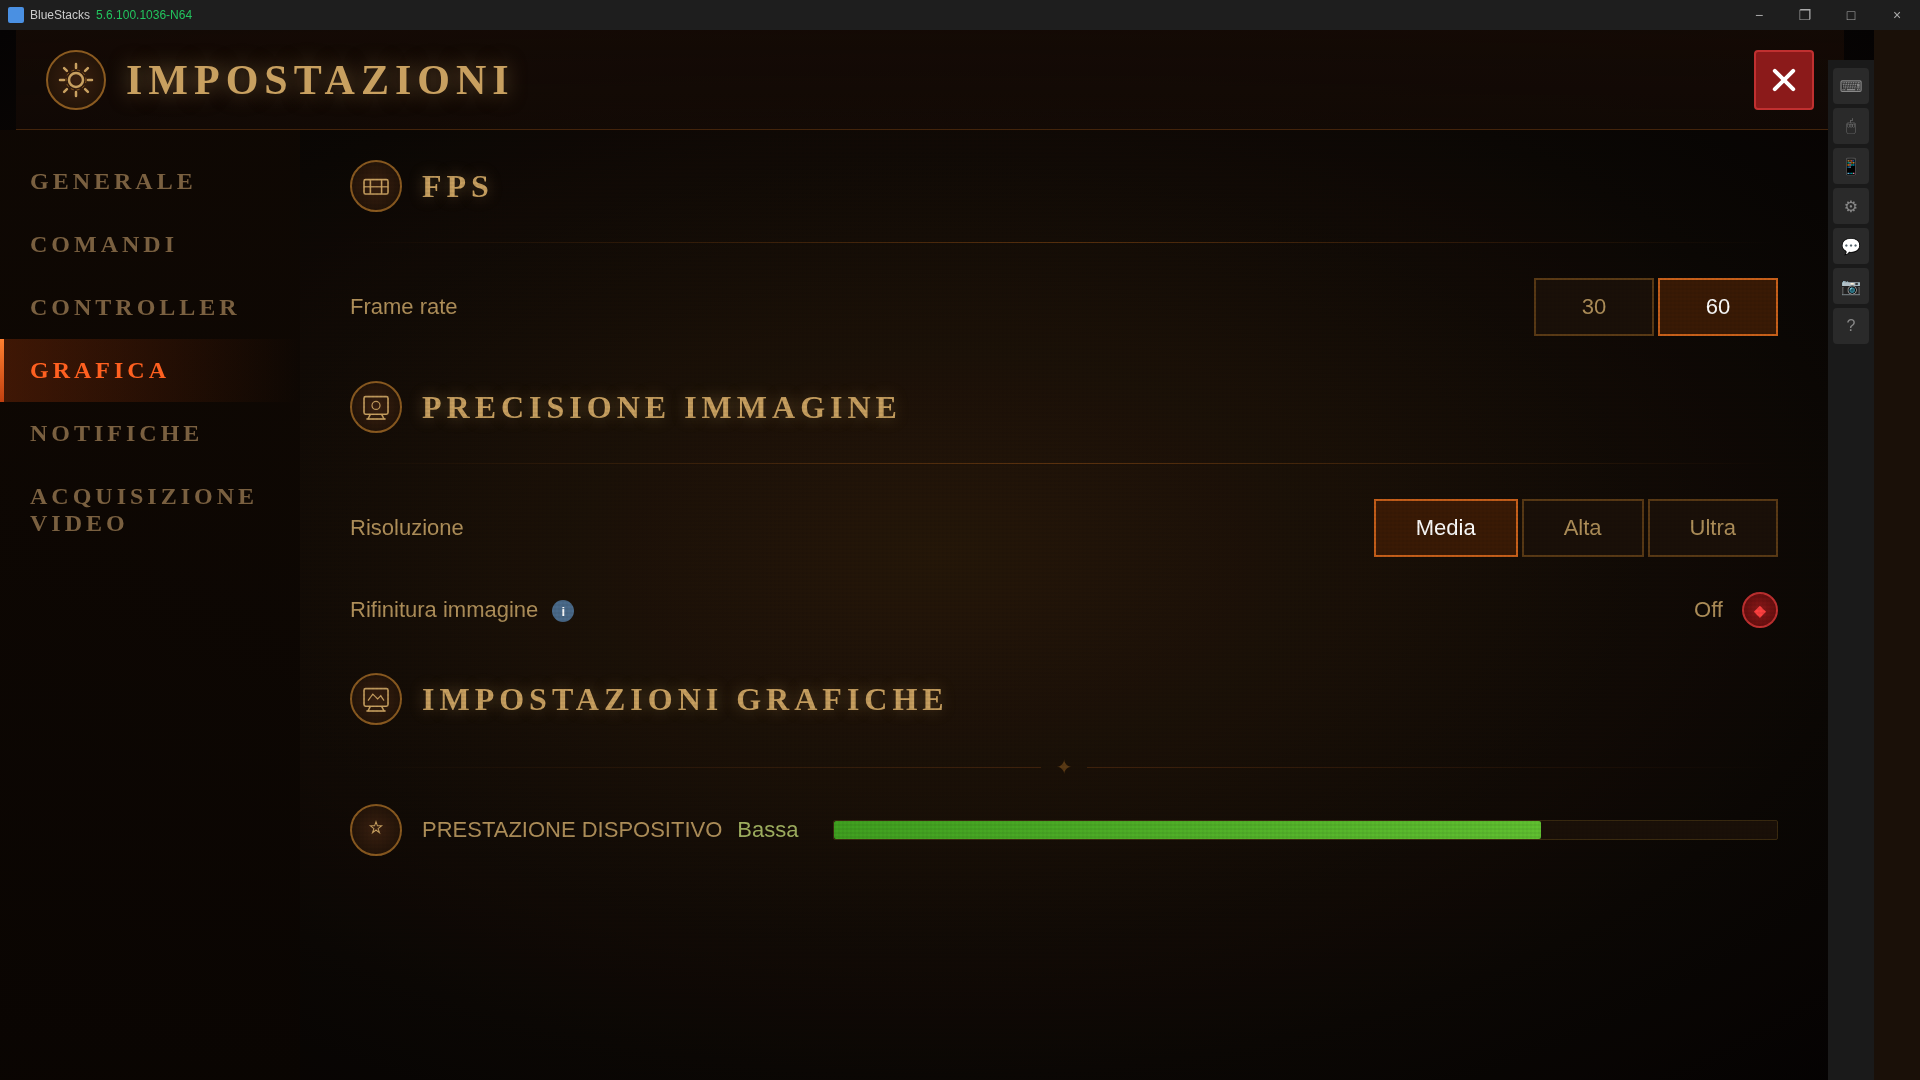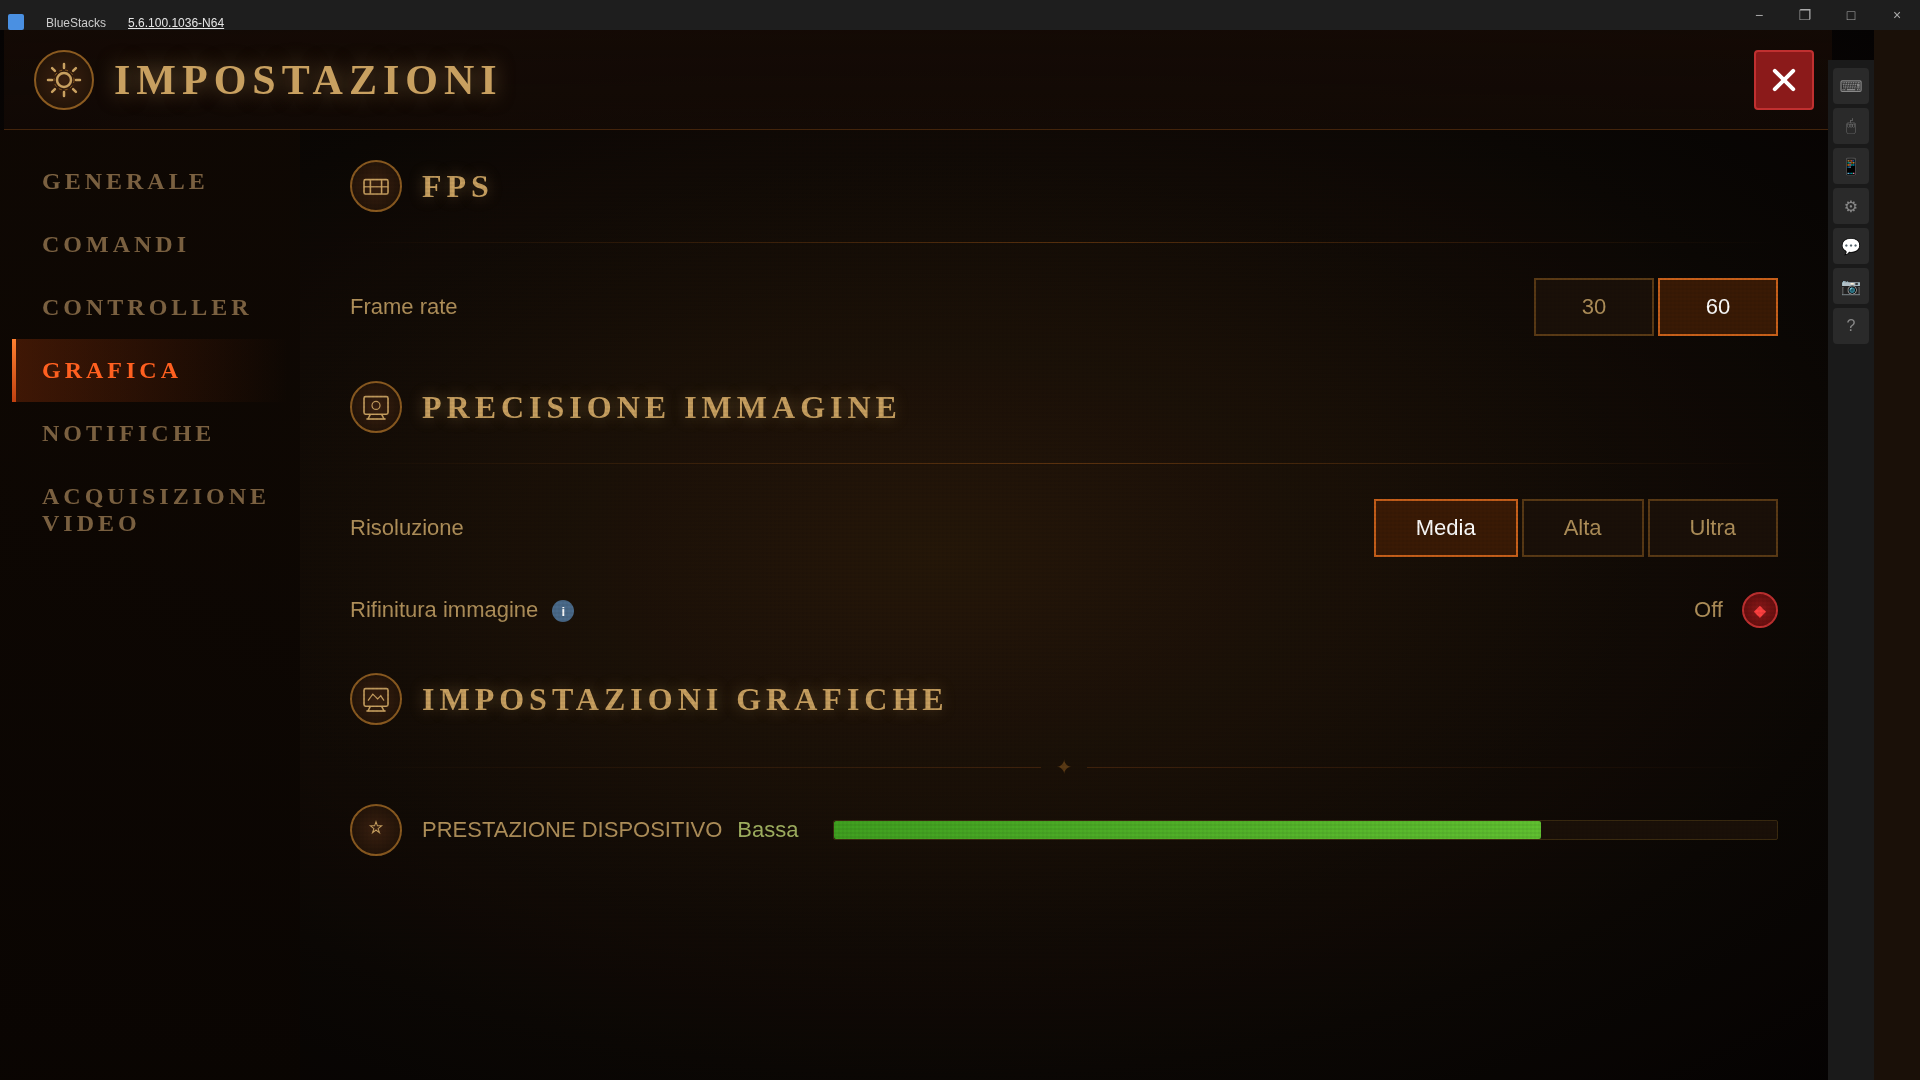--- a/index.html
+++ b/index.html
@@ -10,25 +10,24 @@
       background: #1a1008;
       font-family: 'Segoe UI', Arial, sans-serif;
     }
 
     
     .titlebar {
       width: 100%;
       height: 30px;
       background: #1e1e1e;
       display: flex;
-      align-items: flex-end;
+      align-items: center;
       padding: 0 8px;
       position: relative;
       z-index: 100;
-      gap: 16px;
     }
     .titlebar-icon {
       width: 16px; height: 16px;
       background: #4a90e2;
       border-radius: 2px;
       margin-right: 6px;
     }
     .titlebar-title {
       color: #ccc;
       font-size: 12px;
@@ -93,21 +92,21 @@
       background:
         repeating-linear-gradient(0deg, transparent, transparent 2px, rgba(0,0,0,0.05) 2px, rgba(0,0,0,0.05) 4px),
         repeating-linear-gradient(90deg, transparent, transparent 2px, rgba(0,0,0,0.03) 2px, rgba(0,0,0,0.03) 4px);
       pointer-events: none;
       z-index: 1;
     }
 
     
     .settings-header {
       position: absolute;
-      top: 0; left: 4px;
+      top: 0; left: 16px;
       width: calc(100% - 46px);
       height: 100px;
       display: flex;
       align-items: center;
       padding: 20px 30px;
       background: linear-gradient(180deg, rgba(20,10,5,0.95) 0%, rgba(20,10,5,0.7) 100%);
       border-bottom: 1px solid rgba(180, 100, 30, 0.3);
       z-index: 20;
     }
 
@@ -153,21 +152,21 @@
     .close-btn::before { transform: rotate(45deg); }
     .close-btn::after { transform: rotate(-45deg); }
 
     
     .left-nav {
       position: absolute;
       left: 0; top: 100px;
       width: 300px;
       height: calc(100% - 100px);
       background: linear-gradient(180deg, rgba(15,8,3,0.9) 0%, rgba(10,5,2,0.95) 100%);
-      padding: 20px 12px;
+      padding: 20px 0;
       overflow-y: auto;
       z-index: 15;
     }
 
     .nav-item {
       display: flex;
       align-items: center;
       padding: 18px 30px;
       cursor: pointer;
       position: relative;
@@ -361,21 +360,21 @@
       font-size: 20px;
       margin: 0 15px;
     }
   </style>
 </head>
 <body>
 
 <div class="titlebar">
   <div class="titlebar-icon"></div>
   <span class="titlebar-title">BlueStacks</span>
-  <span class="titlebar-title" style="margin-left:6px; color:#e5e5e5;text-decoration:underline;">5.6.100.1036-N64</span>
+  <span class="titlebar-title" style="margin-left:6px; color:#22c55e;">5.6.100.1036-N64</span>
   <div class="titlebar-controls">
     <button class="titlebar-btn">−</button>
     <button class="titlebar-btn">❐</button>
     <button class="titlebar-btn">□</button>
     <button class="titlebar-btn close">×</button>
   </div>
 </div>
 
 <div class="game-area">
 

